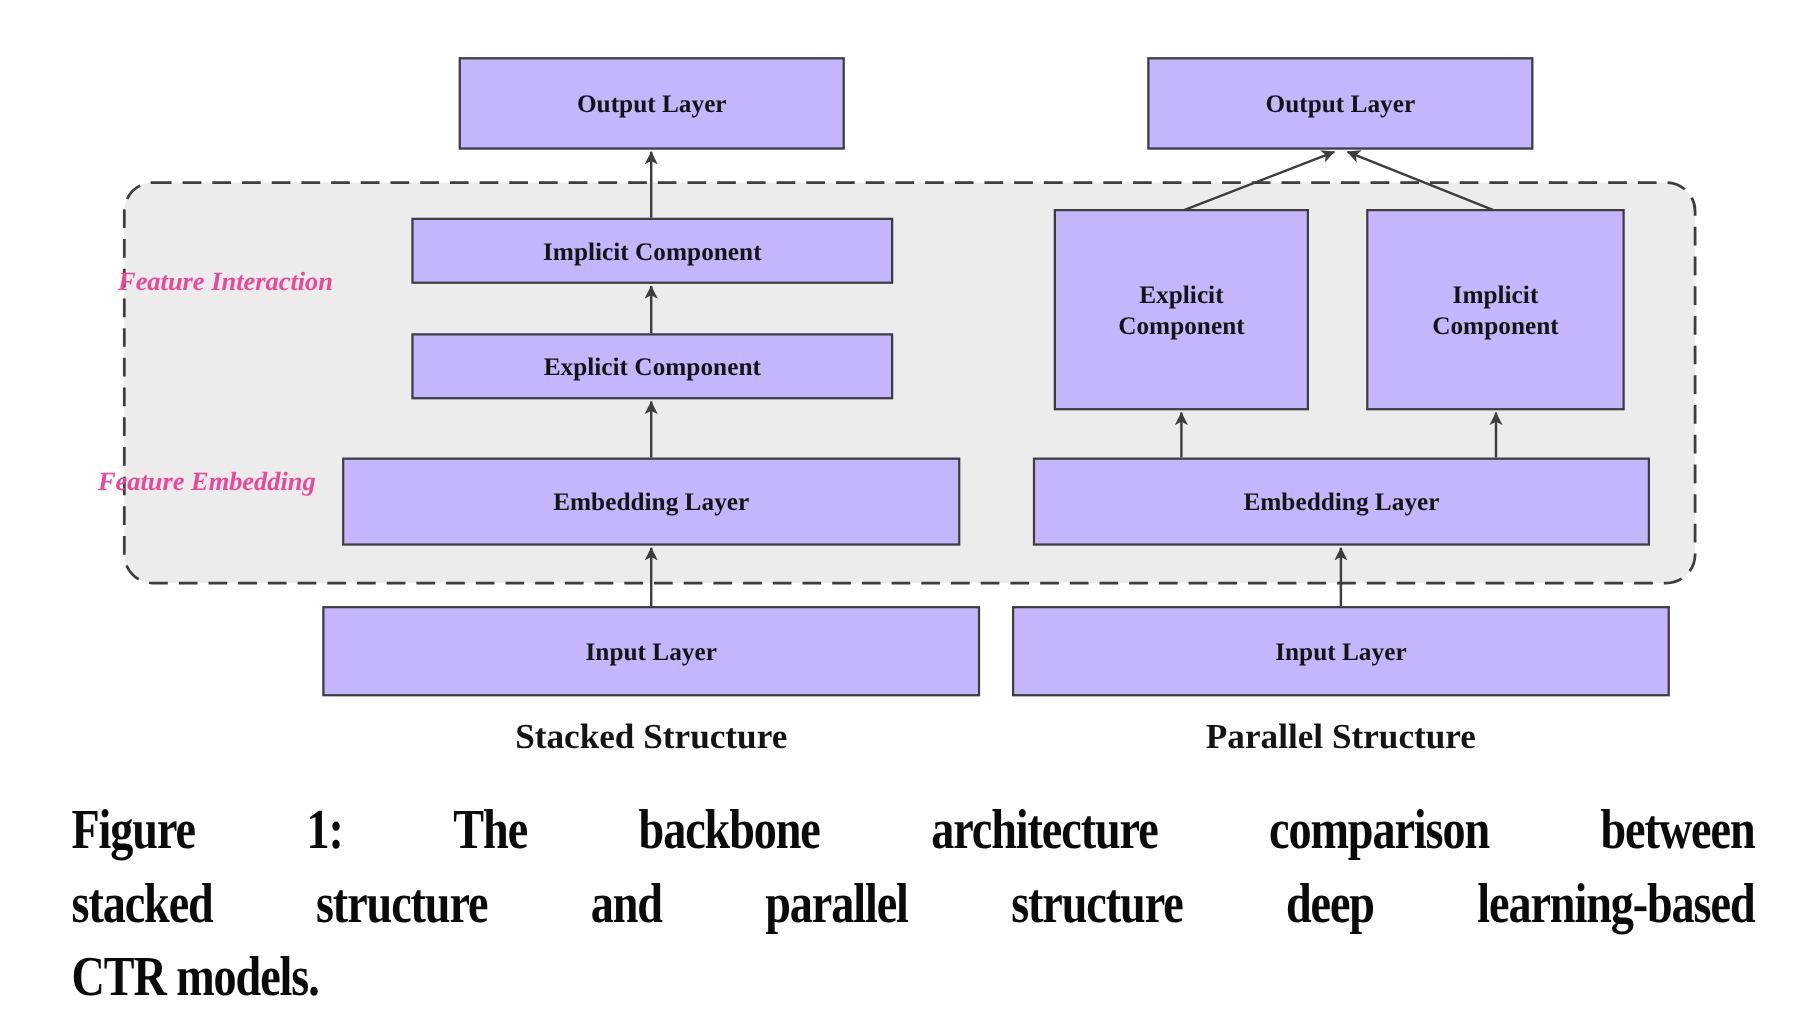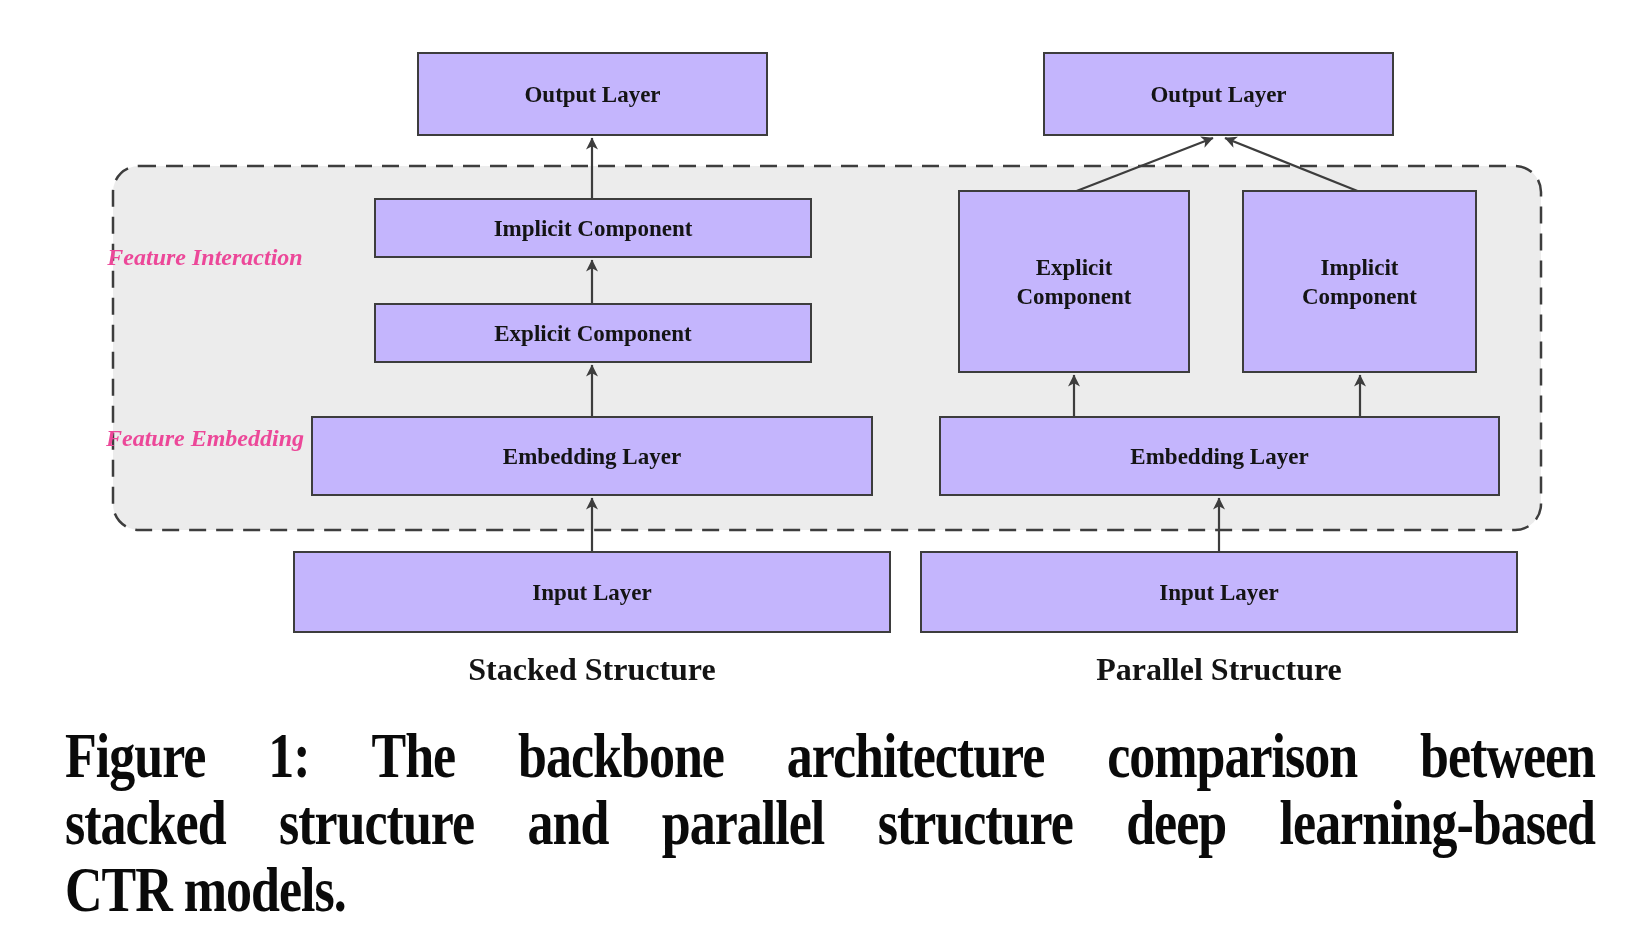--- a/index.html
+++ b/index.html
@@ -62,21 +62,21 @@
     z-index: 2;
     width: 200px;
     text-align: center;
     font-style: italic;
     font-weight: bold;
     font-size: 24px;
     line-height: 30px;
     color: #ec4899;
   }
   #feature-interaction { left: 105px; top: 242px; }
-  #feature-embedding   { left: 105px; top: 423px; }
+  #feature-embedding   { left: 88px; top: 423px; }
 
   .struct-label {
     position: absolute;
     z-index: 2;
     width: 340px;
     text-align: center;
     font-weight: bold;
     font-size: 32px;
     line-height: 38px;
     color: #141414;
@@ -84,21 +84,21 @@
   #stacked-structure  { left: 422px;  top: 650px; }
   #parallel-structure { left: 1049px; top: 650px; }
 
   .caption {
     position: absolute;
     z-index: 2;
     left: 65px;
     top: 722px;
     width: 1530px;
     font-weight: bold;
-    font-size: 52px;
+    font-size: 42px;
     line-height: 67px;
     letter-spacing: -1px;
     color: #0a0a0a;
   }
   .cap-line {
     transform: scaleY(1.22);
     transform-origin: 0 50%;
     white-space: nowrap;
   }
   .cap-line.j {

